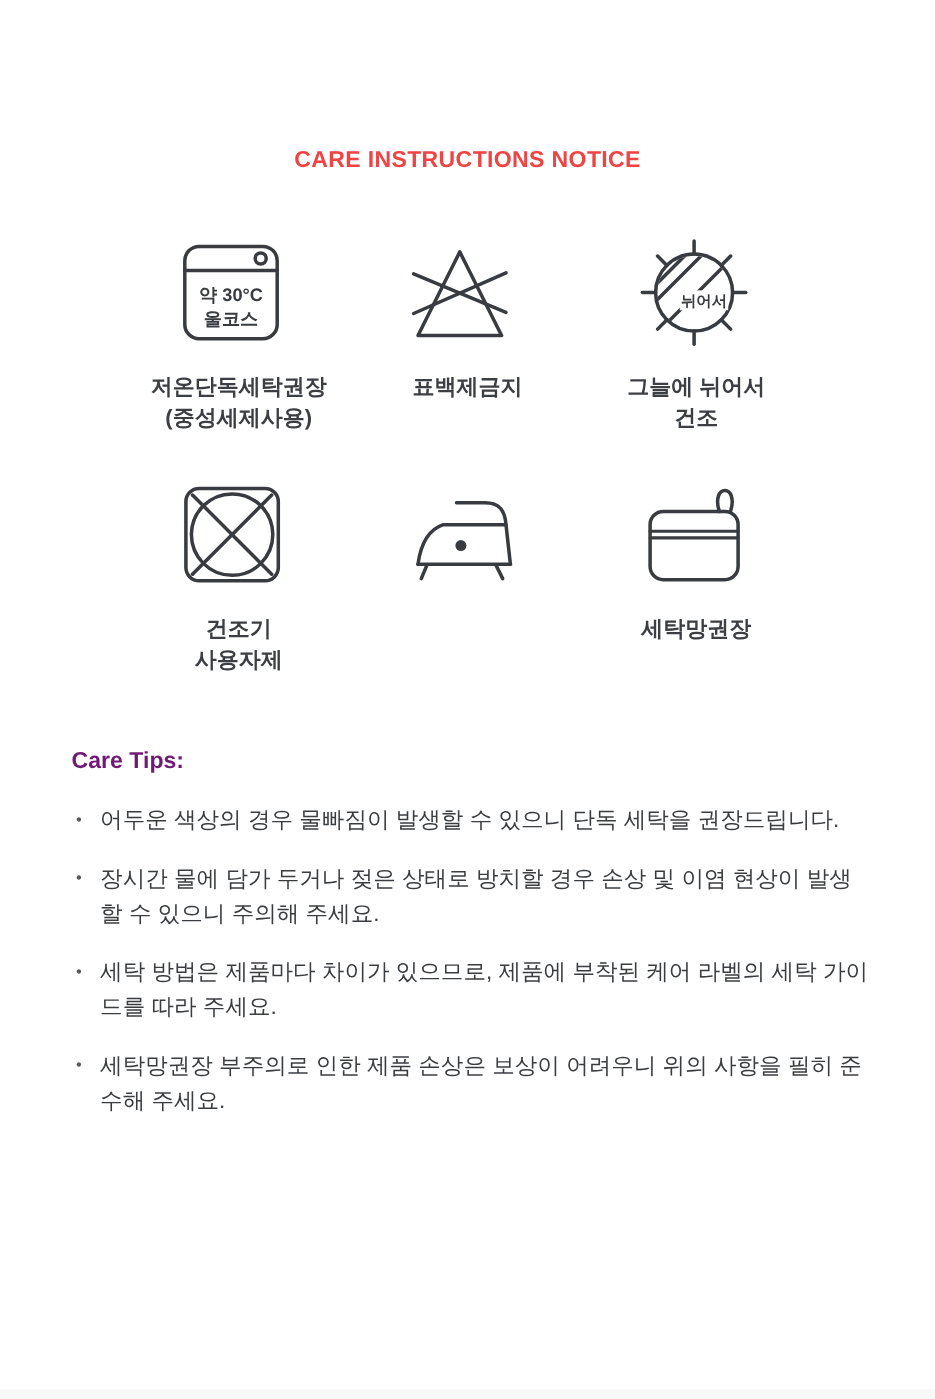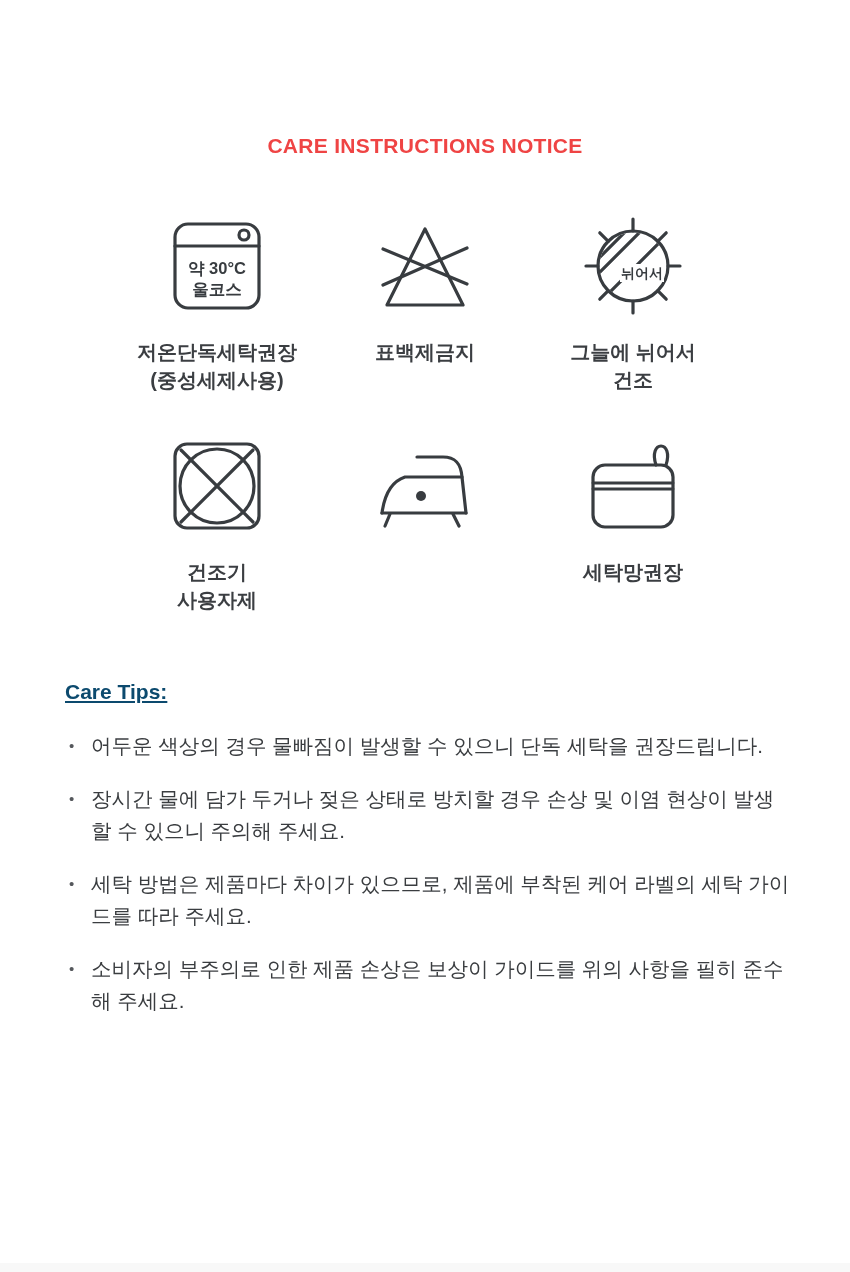--- a/index.html
+++ b/index.html
@@ -28,33 +28,33 @@
     color:#1c1c1e;
   }
   .symbol-grid{
     width:624px;
     margin:62px auto 0;
     display:grid;
     grid-template-columns:repeat(3,1fr);
     row-gap:46px;
   }
   .symbol-cell{display:flex;flex-direction:column;align-items:center;}
-  .symbol-icon{height:92px;width:104px;display:flex;align-items:center;justify-content:center;}
+  .symbol-icon{height:92px;width:104px;display:flex;align-items:center;}
   .symbol-icon svg{display:block;}
   .symbol-label{
     margin-top:26px;
     font-size:20px;
     line-height:28px;
     text-align:center;
     color:#3b3e42;
     font-weight:bold;
   }
   .symbol-label span{display:block;}
   .tips{margin:66px 0 0 65px;width:728px;}
-  .tips-heading{font-size:21px;font-weight:700;color:#0c4a6e;text-decoration:underline;}
+  .tips-heading{font-size:21px;font-weight:700;color:#701a75;}
   .tips-list{list-style:none;margin:26px 0 0;padding:0;}
   .tips-list li{
     position:relative;
     padding-left:26px;
     font-size:20.5px;
     line-height:32px;
     color:#3a3d40;
     margin-bottom:21px;
   }
   .tips-list li::before{
@@ -188,19 +188,19 @@
     </div>
 
   </div>
 
   <div class="tips">
     <div class="tips-heading">Care Tips:</div>
     <ul class="tips-list">
       <li>어두운 색상의 경우 물빠짐이 발생할 수 있으니 단독 세탁을 권장드립니다.</li>
       <li>장시간 물에 담가 두거나 젖은 상태로 방치할 경우 손상 및 이염 현상이 발생할 수 있으니 주의해 주세요.</li>
       <li>세탁 방법은 제품마다 차이가 있으므로, 제품에 부착된 케어 라벨의 세탁 가이드를 따라 주세요.</li>
-      <li>소비자의 부주의로 인한 제품 손상은 보상이 가이드를 위의 사항을 필히 준수해 주세요.</li>
+      <li>세탁망권장 부주의로 인한 제품 손상은 보상이 어려우니 위의 사항을 필히 준수해 주세요.</li>
     </ul>
   </div>
 
   <div class="footer-strip"></div>
 
 </div>
 
 </body></html>

